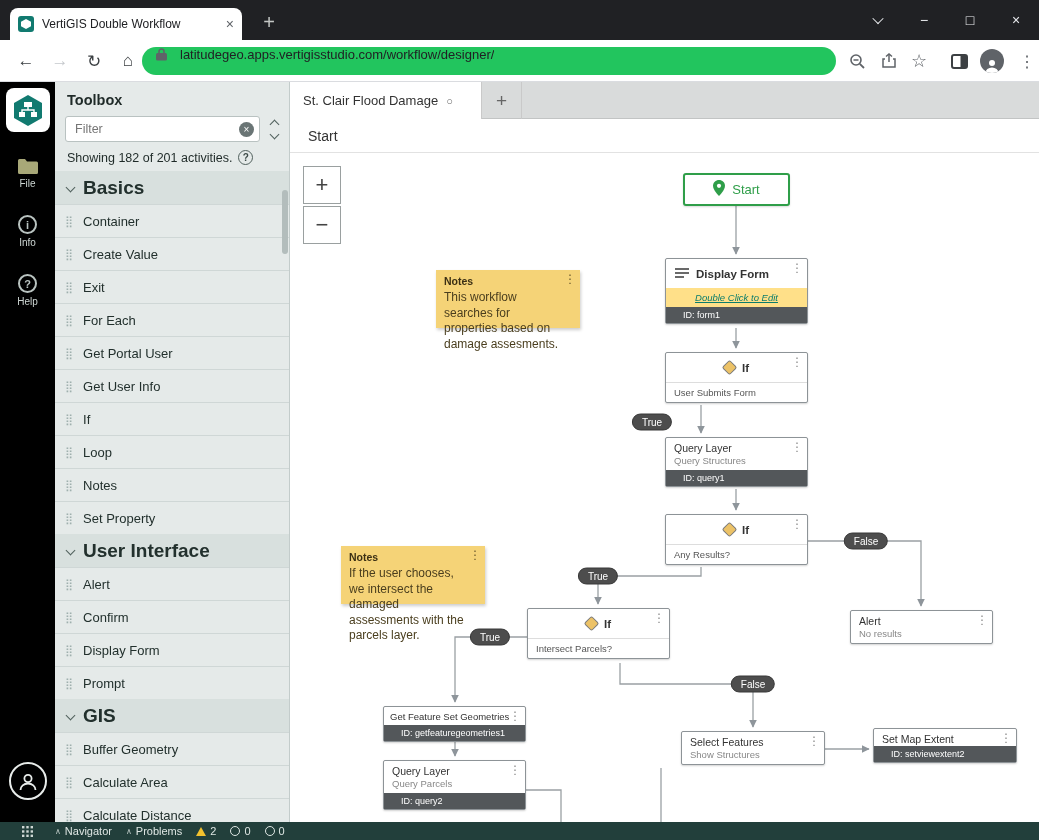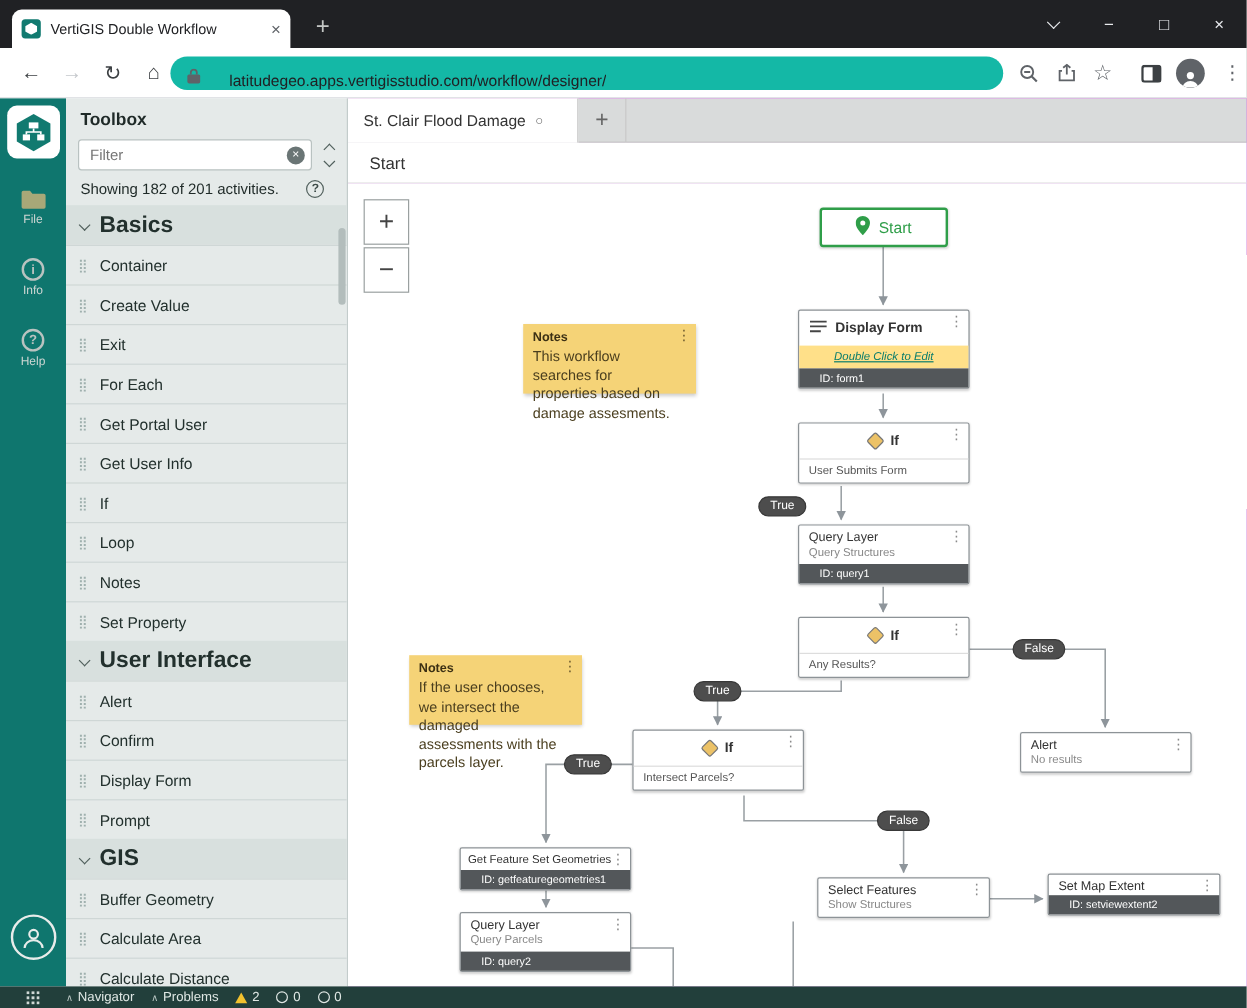--- a/index.html
+++ b/index.html
@@ -17,29 +17,29 @@
     font-size:20px; display:flex; align-items:center; justify-content:center; border-radius:50%; }
   .win-controls { position:absolute; right:0; top:0; height:40px; display:flex; }
   .win-btn { width:46px; height:40px; display:flex; align-items:center; justify-content:center; color:#e8eaed; font-size:14px; }
   .chev { display:inline-block; width:8px; height:8px; border-left:1.5px solid #e8eaed; border-bottom:1.5px solid #e8eaed; transform:rotate(-45deg) translate(1px,-1px); }
 
   
   .chrome-nav { position:absolute; left:0; top:40px; right:0; height:42px; background:#fff; border-bottom:1px solid #dadce0; }
   .nav-ic { position:absolute; top:9px; width:24px; height:24px; display:flex; align-items:center; justify-content:center;
     font-size:17px; color:#3c4043; border-radius:50%; }
   .nav-ic.disabled { color:#c5c8cc; }
-  .omnibox { position:absolute; left:142px; top:7px; width:694px; height:28px; background:#14b8a6; border-radius:14px;
-    display:flex; align-items:flex-end; gap:24px; padding:0 14px; }
+  .omnibox { position:absolute; left:142px; top:7px; width:694px; height:28px; background:#22c55e; border-radius:14px;
+    display:flex; align-items:flex-start; gap:13px; padding:0 14px; }
   .url-text { font-size:13px; color:#202124; white-space:nowrap; overflow:hidden; }
   .nav-right-ic { position:absolute; top:10px; width:22px; height:22px; display:flex; align-items:center; justify-content:center; color:#5f6368; }
   .avatar-btn { position:absolute; top:9px; width:24px; height:24px; border-radius:50%; background:#5f6368;
     display:flex; align-items:flex-end; justify-content:center; overflow:hidden; }
 
   
-  .app-rail { position:absolute; left:0; top:82px; width:55px; bottom:18px; background:#0f766e; }
+  .app-rail { position:absolute; left:0; top:82px; width:55px; bottom:18px; background:#000000; }
   .logo-tile { width:44px; height:44px; margin:6px auto 0; background:#fff; border-radius:8px; display:flex; align-items:center; justify-content:center; }
   .rail-item { margin-top:26px; text-align:center; color:#cdd6d3; font-size:10px; cursor:pointer; }
   .rail-item .ric { display:flex; justify-content:center; margin-bottom:3px; }
   .ring-ic { width:19px; height:19px; border:2px solid #b9c3c0; border-radius:50%; color:#b9c3c0; font-size:11px;
     display:flex; align-items:center; justify-content:center; font-weight:bold; }
   .rail-avatar { position:absolute; bottom:22px; left:50%; transform:translateX(-50%); width:38px; height:38px;
     border:2px solid #e8ecea; border-radius:50%; display:flex; align-items:center; justify-content:center; }
 
   
   .toolbox { position:absolute; left:55px; top:82px; width:235px; bottom:18px; background:#e5eae9;
@@ -47,21 +47,21 @@
   .tb-title { padding:10px 12px 6px; font-size:14.5px; font-weight:bold; color:#1f2a28; }
   .tb-filter-row { display:flex; align-items:center; gap:7px; margin:2px 8px 0 10px; }
   .tb-filter-wrap { position:relative; flex:1; }
   .tb-filter-wrap input { width:100%; height:26px; border:1px solid #b9c2c1; border-radius:3px; padding:0 26px 0 9px;
     font-size:12.5px; font-family:"Liberation Sans", sans-serif; color:#333; background:#fff; outline:none; }
   .tb-clear { position:absolute; right:6px; top:6px; width:15px; height:15px; border-radius:50%; background:#6a7575;
     color:#fff; font-size:10px; display:flex; align-items:center; justify-content:center; cursor:pointer; }
   .tb-collapse { display:flex; flex-direction:column; gap:3px; align-items:center; width:14px; cursor:pointer; }
   .chev-up, .chev-dn { width:7px; height:7px; border-left:1.7px solid #51605d; border-bottom:1.7px solid #51605d; }
   .chev-up { transform:rotate(135deg); } .chev-dn { transform:rotate(-45deg); }
-  .tb-status { display:flex; align-items:center; gap:23px; margin:8px 12px 6px; font-size:12.5px; color:#1f2a28; }
+  .tb-status { display:flex; align-items:center; gap:6px; margin:8px 12px 6px; font-size:12.5px; color:#1f2a28; }
   .tb-help { width:15px; height:15px; border:1.5px solid #51605d; border-radius:50%; font-size:10px; color:#3c4a47;
     display:flex; align-items:center; justify-content:center; font-weight:bold; }
   .tb-section { height:33px; display:flex; align-items:center; gap:9px; padding:0 12px; background:#d8e0de;
     font-weight:bold; font-size:19px; color:#22302d; cursor:pointer; }
   .tb-item { height:33px; display:flex; align-items:center; gap:10px; padding:0 10px; border-top:1px solid #cfd7d6;
     font-size:13px; color:#22302d; background:#e5eae9; cursor:grab; }
   .grip { color:#9fb0ae; font-size:11px; }
   .tb-scroll { position:absolute; right:1px; top:108px; width:6px; height:64px; background:#b3bdbc; border-radius:3px; }
 
   

